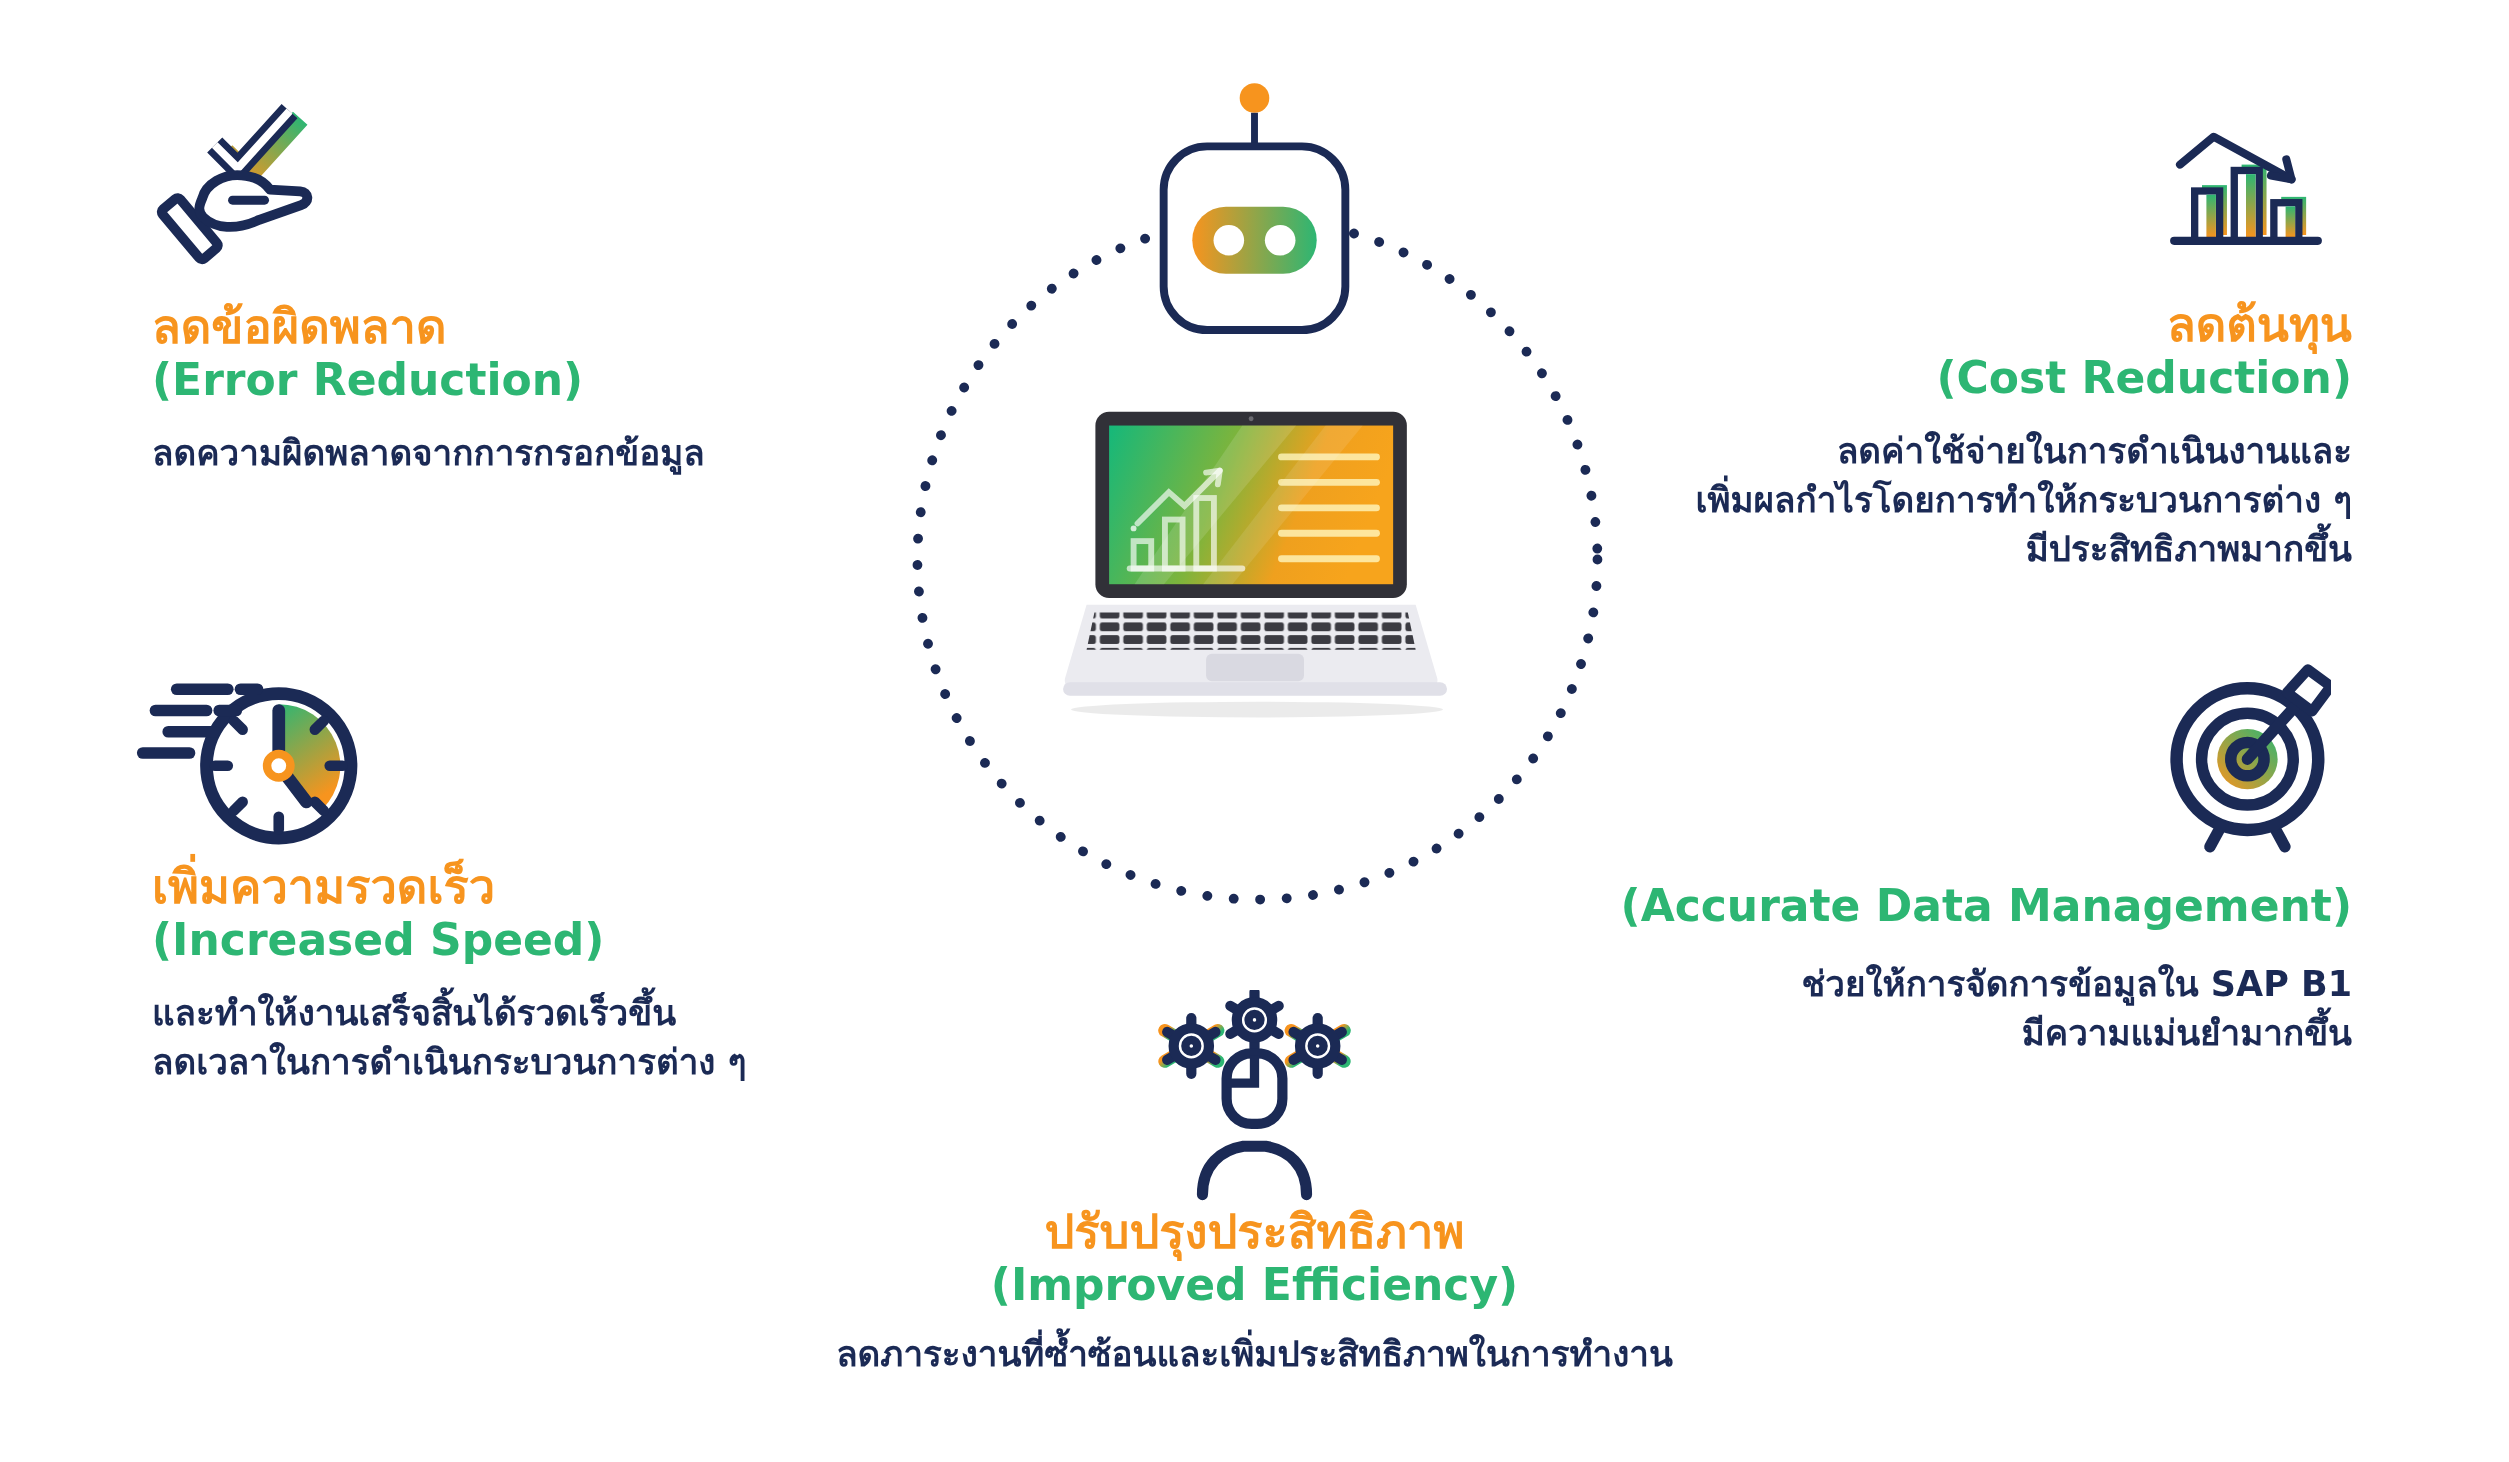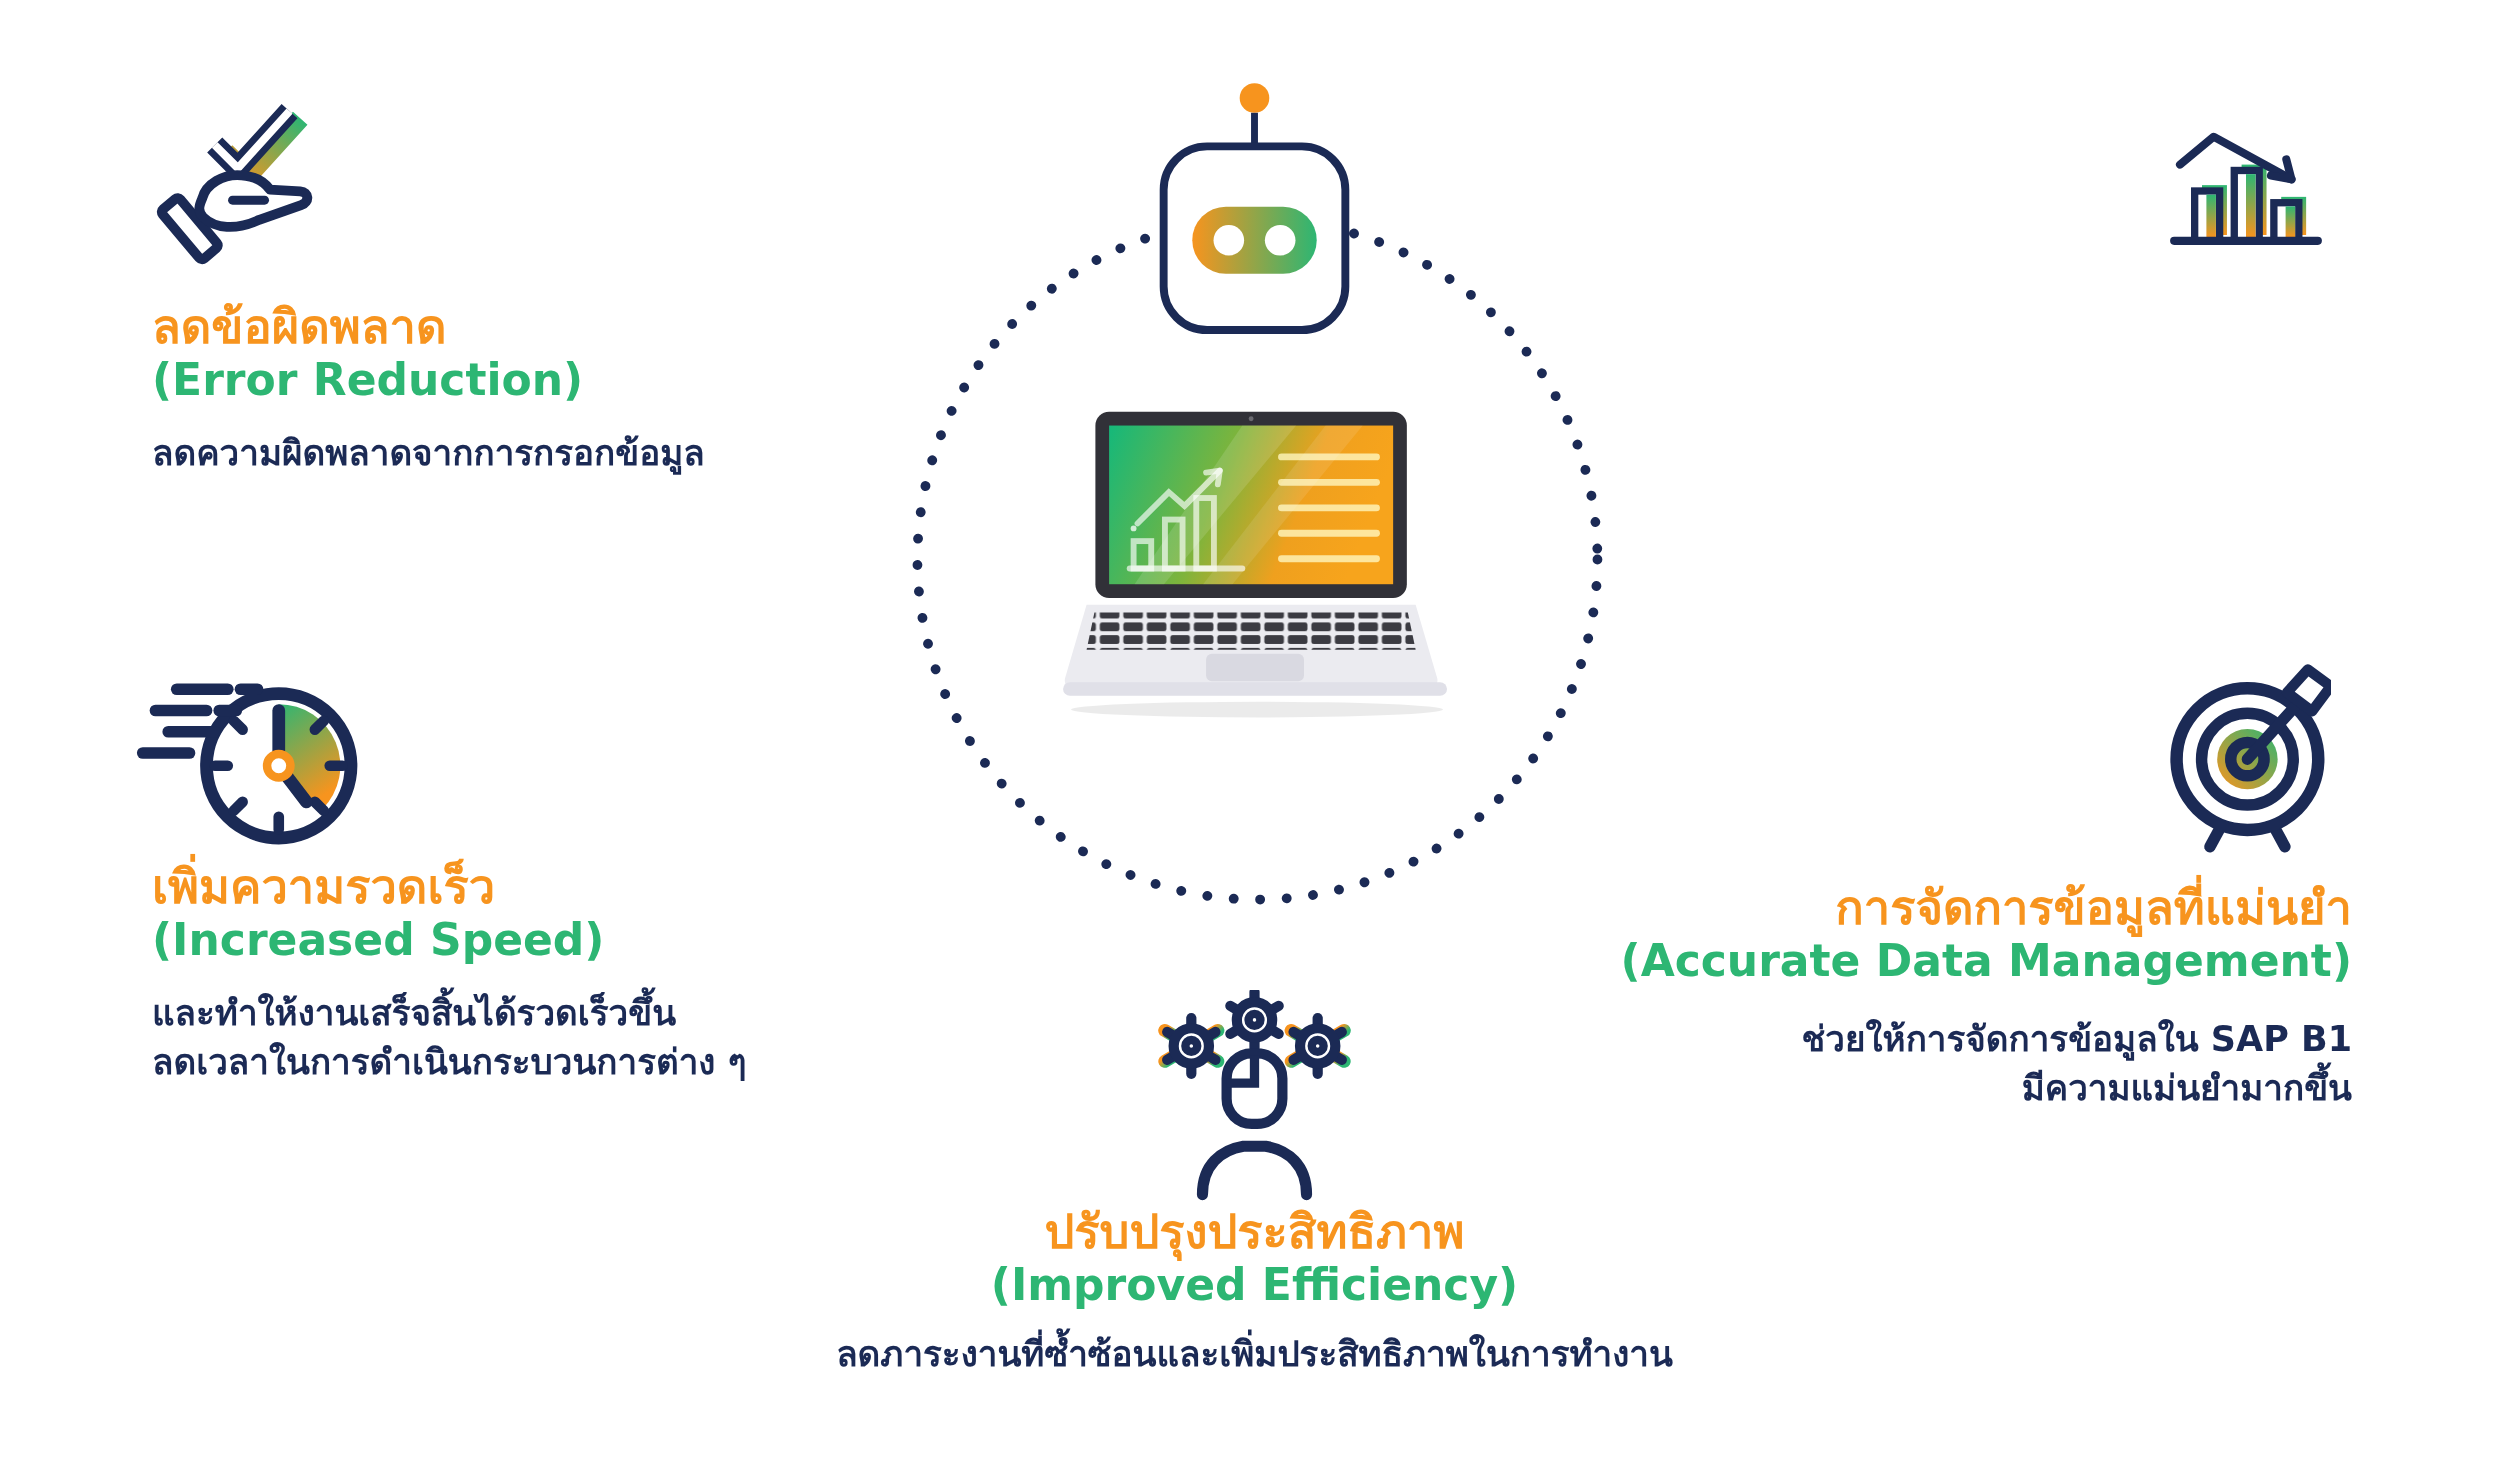--- a/index.html
+++ b/index.html
@@ -282,23 +282,31 @@
 
   <div class="sec" style="left:152px;top:859px;">
     <div class="title-th">เพิ่มความรวดเร็ว</div>
     <div class="title-en">(Increased Speed)</div>
     <div class="body-wrap">
       <div class="body-line">และทำให้งานเสร็จสิ้นได้รวดเร็วขึ้น</div>
       <div class="body-line">ลดเวลาในการดำเนินกระบวนการต่าง ๆ</div>
     </div>
   </div>
 
+  <div class="sec align-right" style="right:157px;top:297px;">
+    <div class="title-th">ลดต้นทุน</div>
+    <div class="title-en">(Cost Reduction)</div>
+    <div class="body-wrap">
+      <div class="body-line">ลดค่าใช้จ่ายในการดำเนินงานและ</div>
+      <div class="body-line">เพิ่มผลกำไรโดยการทำให้กระบวนการต่าง ๆ</div>
+      <div class="body-line">มีประสิทธิภาพมากขึ้น</div>
+    </div>
+  </div>
 
   <div class="sec align-right" style="right:157px;top:880px;">
-    <div class="title-th">การจัดการข้อมูลที่แม่นยำ</div>
     <div class="title-en">(Accurate Data Management)</div>
     <div class="body-wrap" style="margin-top:29px;">
       <div class="body-line">ช่วยให้การจัดการข้อมูลใน SAP B1</div>
       <div class="body-line">มีความแม่นยำมากขึ้น</div>
     </div>
   </div>
 
   <div class="sec align-center" style="left:0;width:2509px;top:1204px;">
     <div class="title-th">ปรับปรุงประสิทธิภาพ</div>
     <div class="title-en">(Improved Efficiency)</div>

